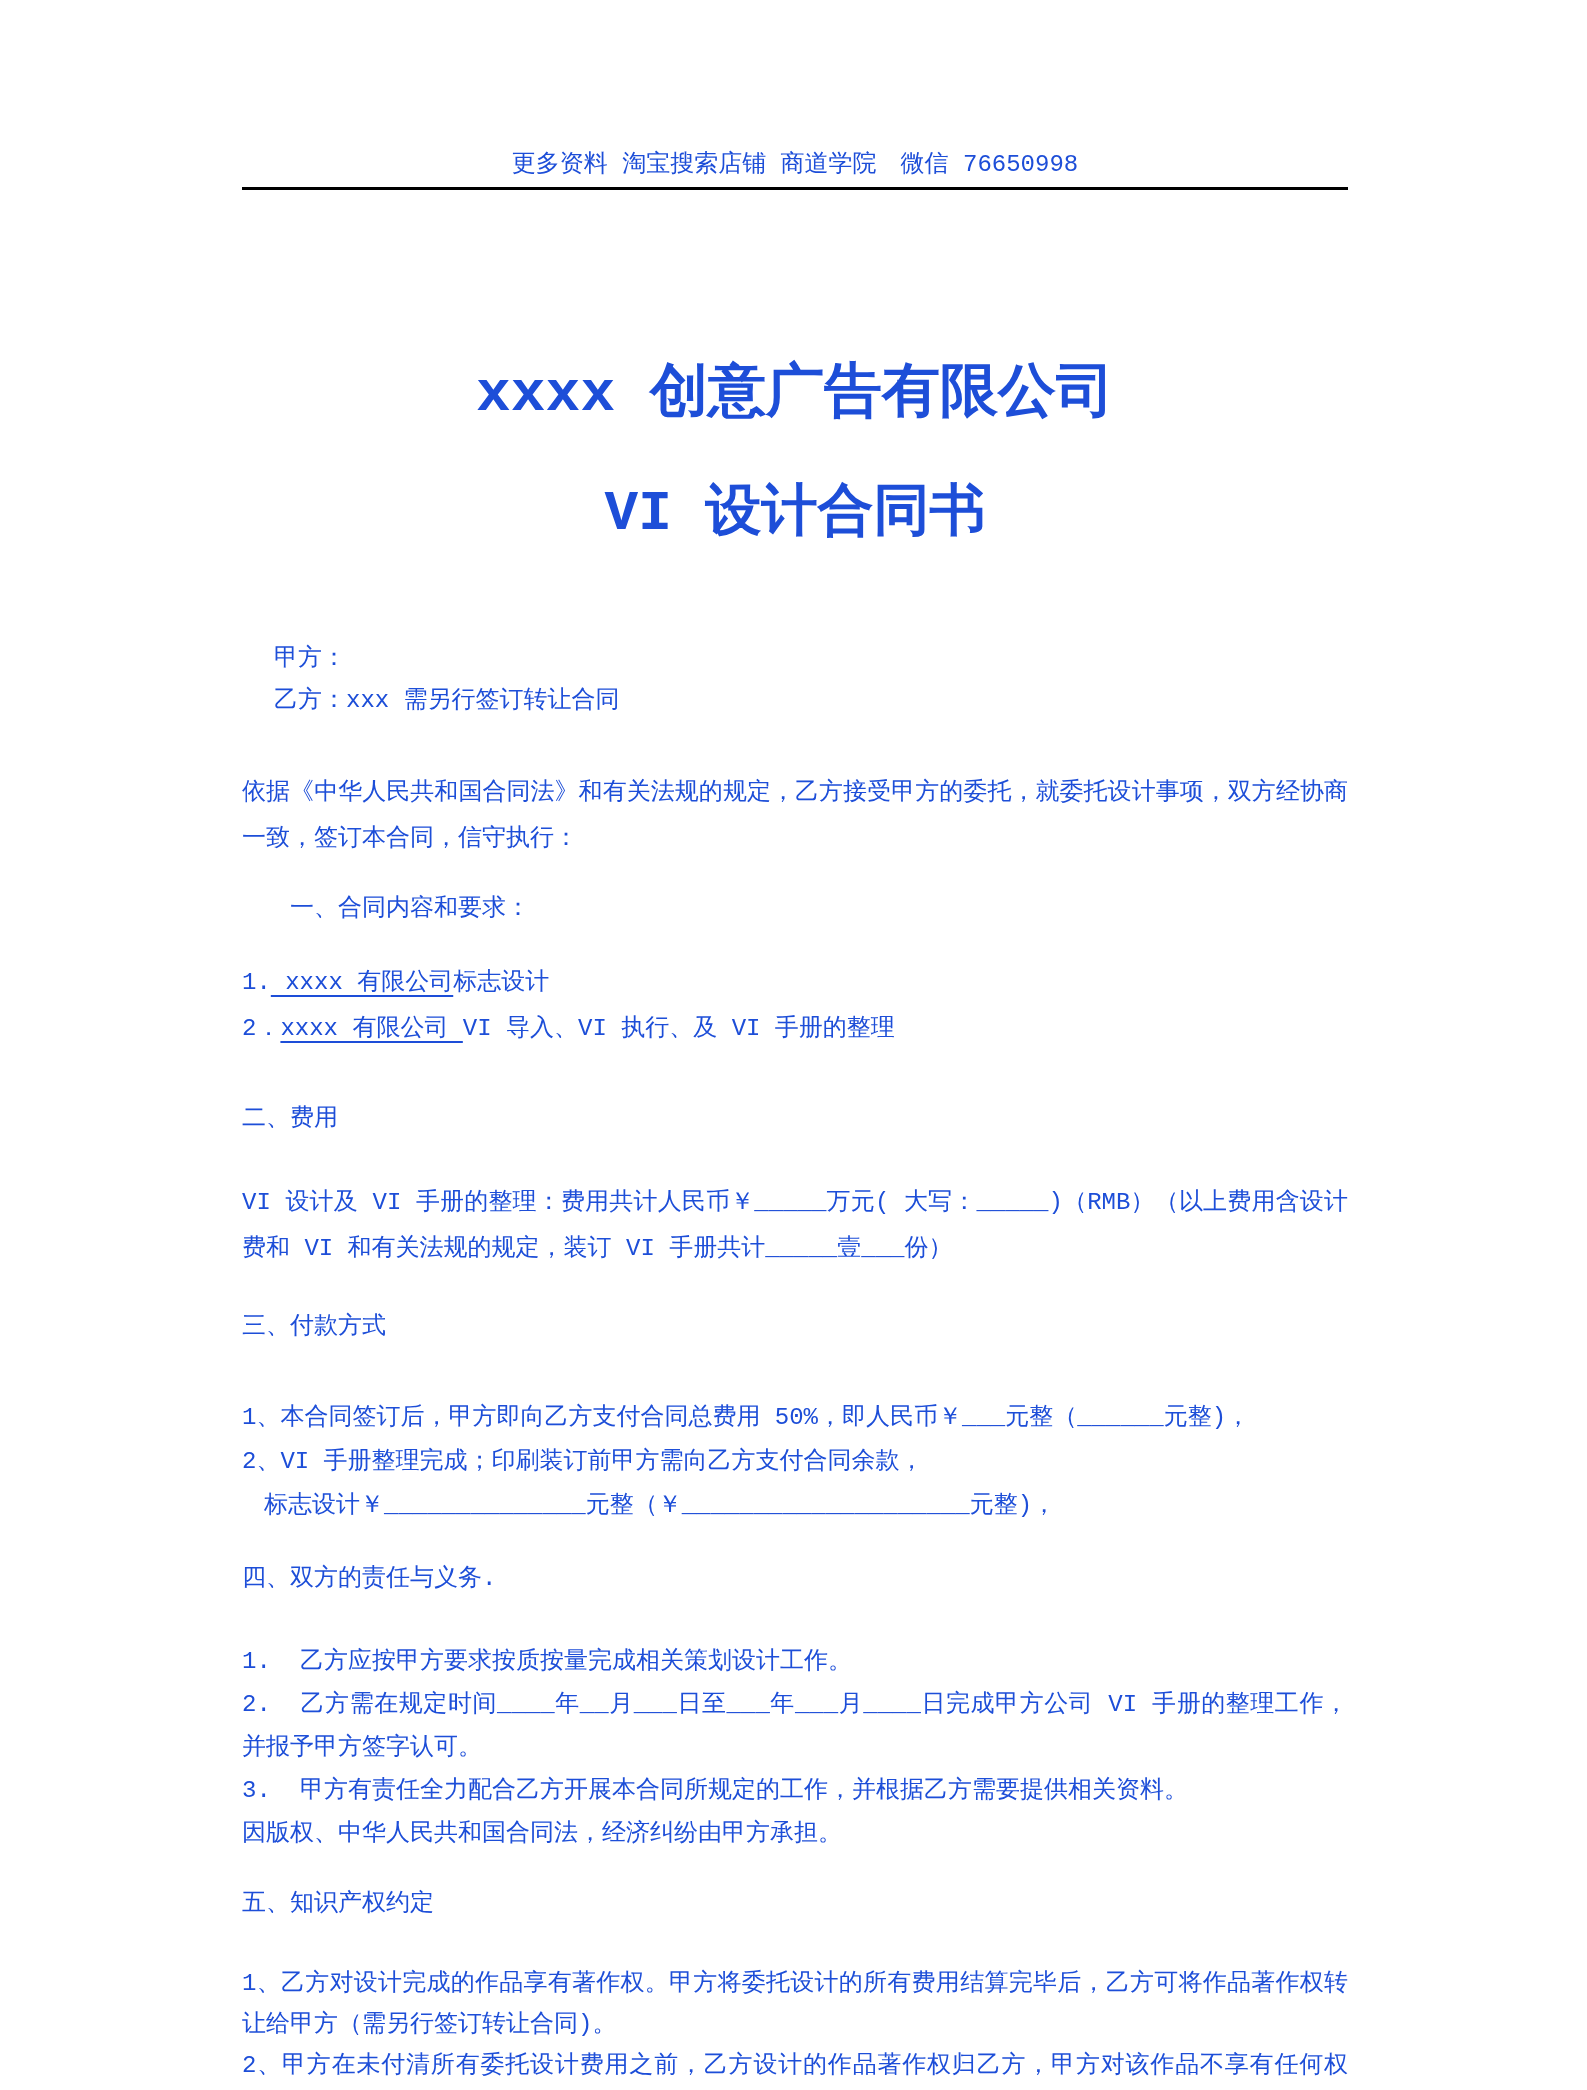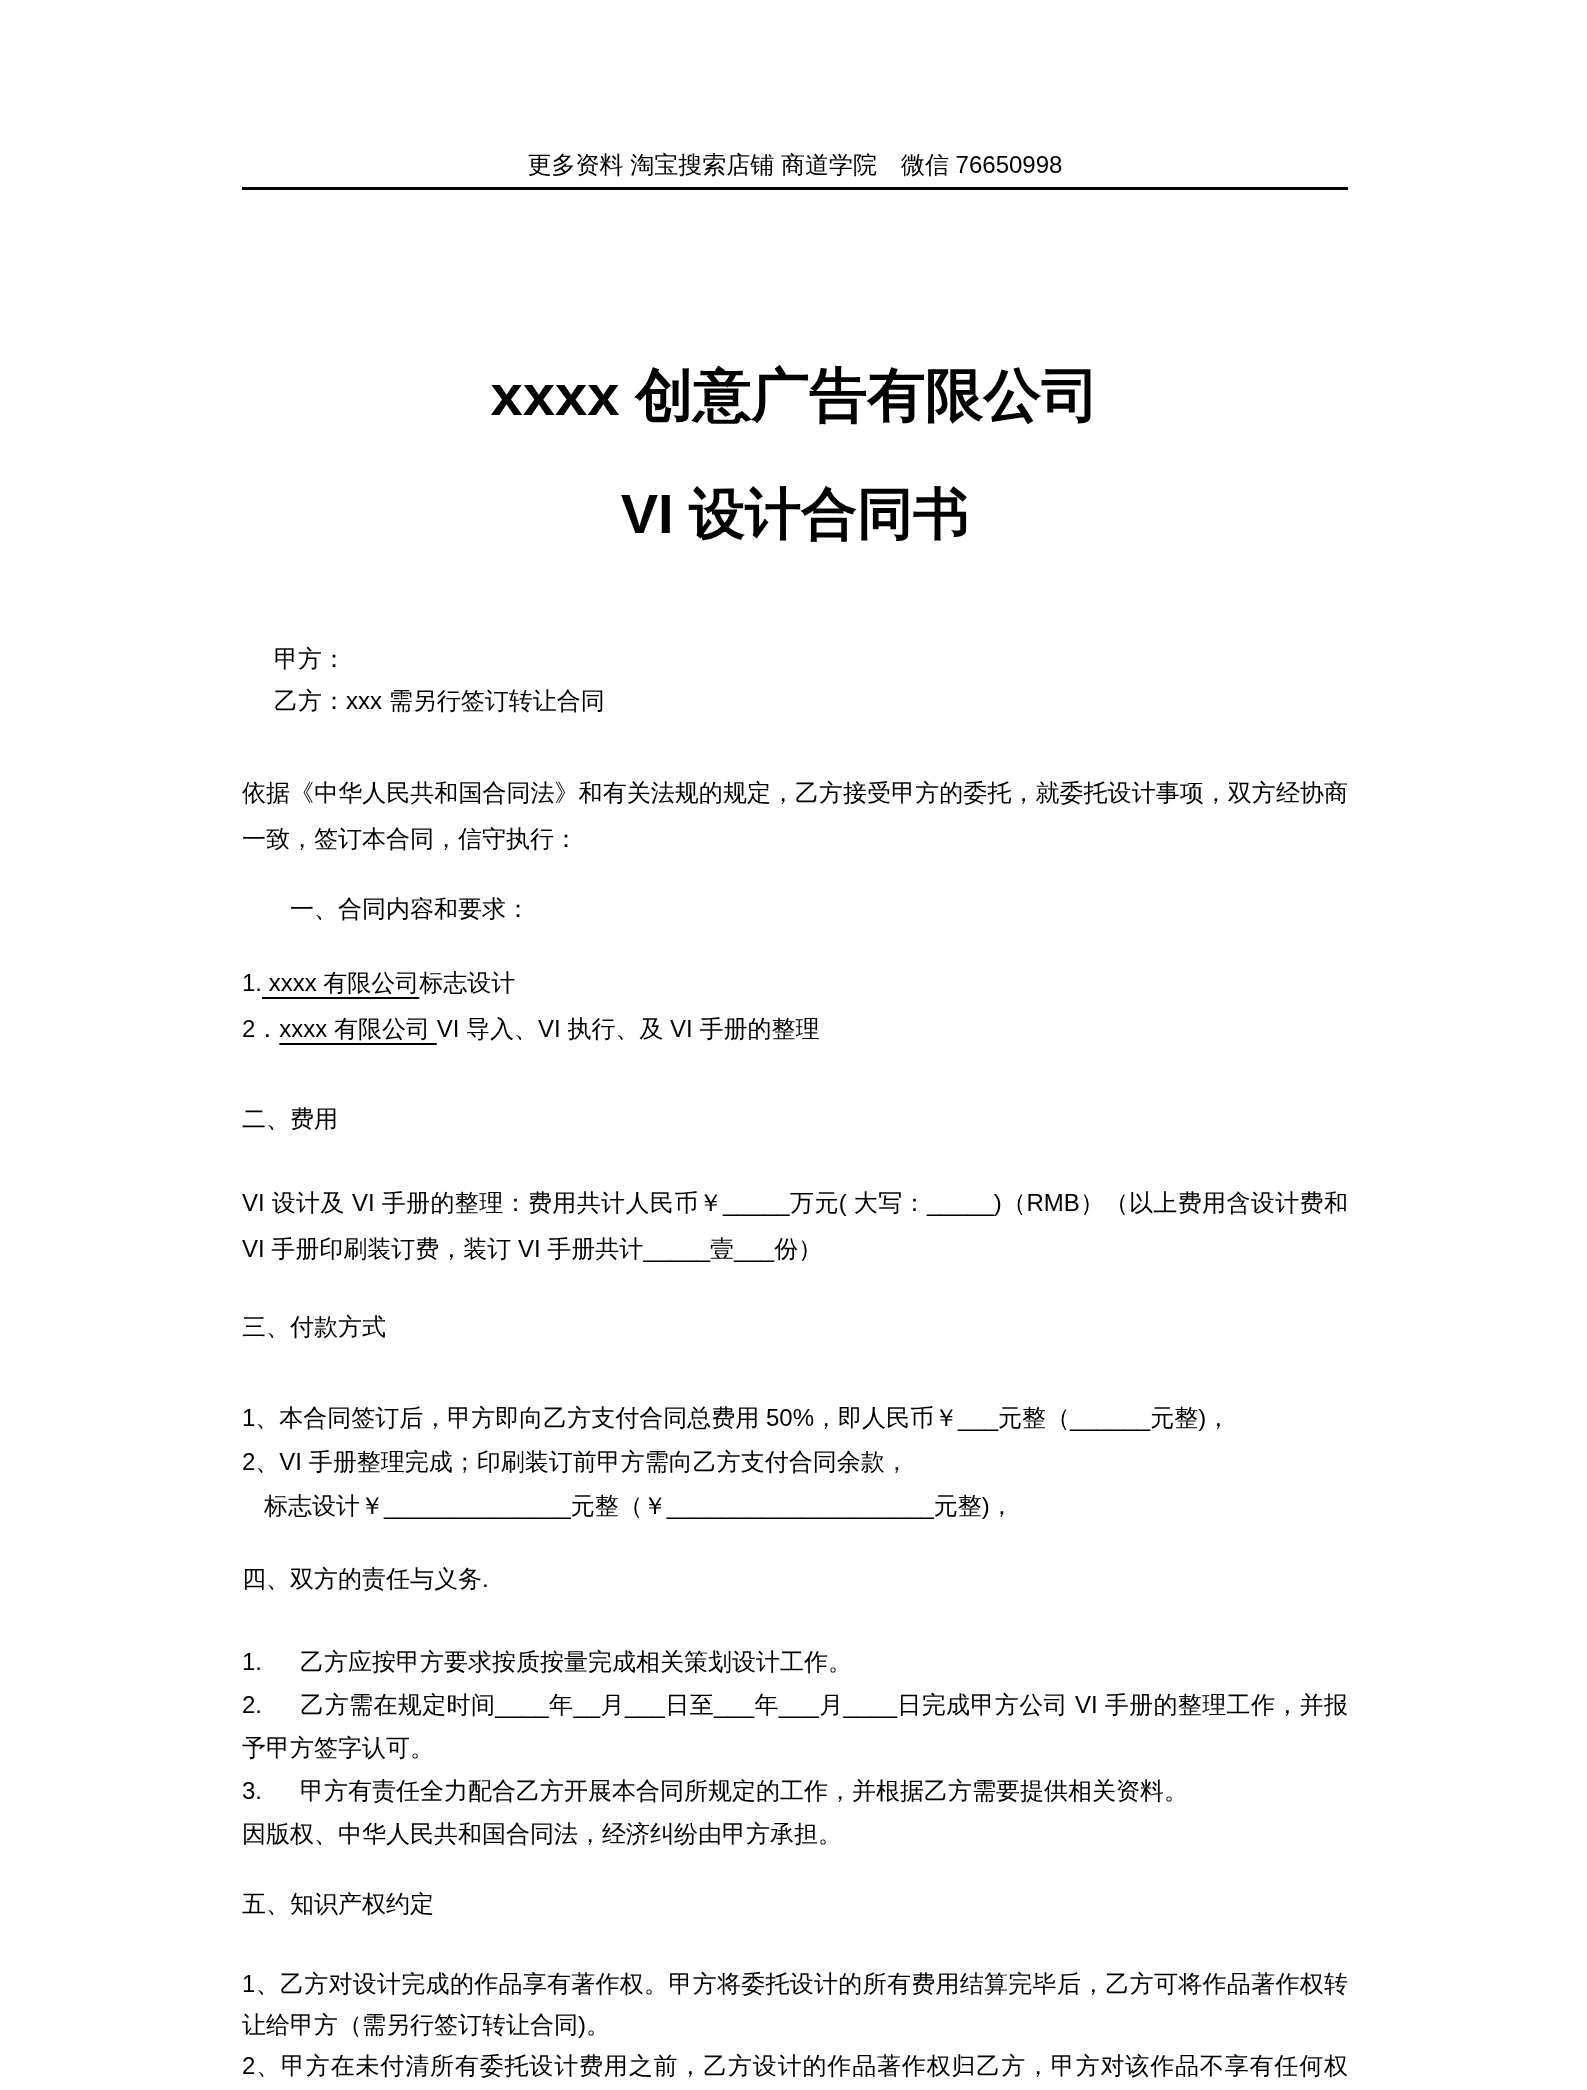--- a/index.html
+++ b/index.html
@@ -1,22 +1,22 @@
 <!DOCTYPE html>
 <html><head>
 <meta charset="utf-8">
 <style>
   html, body { margin: 0; padding: 0; background: #ffffff; }
   .page {
     position: relative;
     width: 1587px;
     height: 2090px;
     background: #ffffff;
-    color: #000000;
-    font-family: Liberation Sans, sans-serif;
+    color: #1d4ed8;
+    font-family: Liberation Mono, monospace;
     font-size: 24px;
     overflow: hidden;
   }
   .content {
     margin-left: 242px;
     width: 1106px;
   }
   .doc-header {
     padding-top: 150px;
     padding-bottom: 7px;
@@ -88,21 +88,21 @@
 
     <div class="para b-h1">一、合同内容和要求：</div>
 
     <div class="para b-items1">
       <div><span>1.</span><span class="u"> xxxx 有限公司</span><span>标志设计</span></div>
       <div><span>2．</span><span class="u">xxxx 有限公司 </span><span>VI 导入、VI 执行、及 VI 手册的整理</span></div>
     </div>
 
     <div class="para b-h2">二、费用</div>
 
-    <div class="para b-fee">VI 设计及 VI 手册的整理：费用共计人民币￥_____万元( 大写：_____)（RMB）（以上费用含设计费和 VI 手册印刷装订费，装订 VI 手册共计_____壹___份）</div>
+    <div class="para b-fee">VI 设计及 VI 手册的整理：费用共计人民币￥_____万元( 大写：_____)（RMB）（以上费用含设计费和 VI 和有关法规的规定，装订 VI 手册共计_____壹___份）</div>
 
     <div class="para b-h3">三、付款方式</div>
 
     <div class="para b-pay">
       <div>1、本合同签订后，甲方即向乙方支付合同总费用 50%，即人民币￥___元整（______元整)，</div>
       <div>2、VI 手册整理完成；印刷装订前甲方需向乙方支付合同余款，</div>
       <div class="indent1">标志设计￥______________元整（￥____________________元整)，</div>
     </div>
 
     <div class="para b-h4">四、双方的责任与义务.</div>

